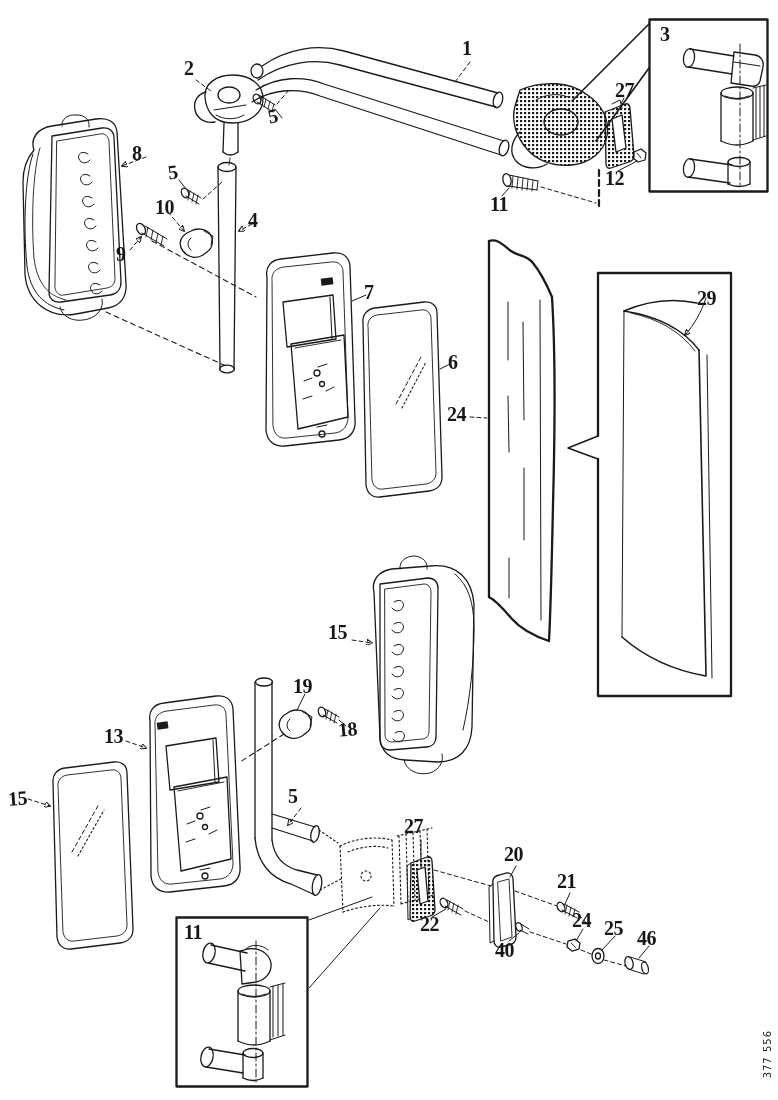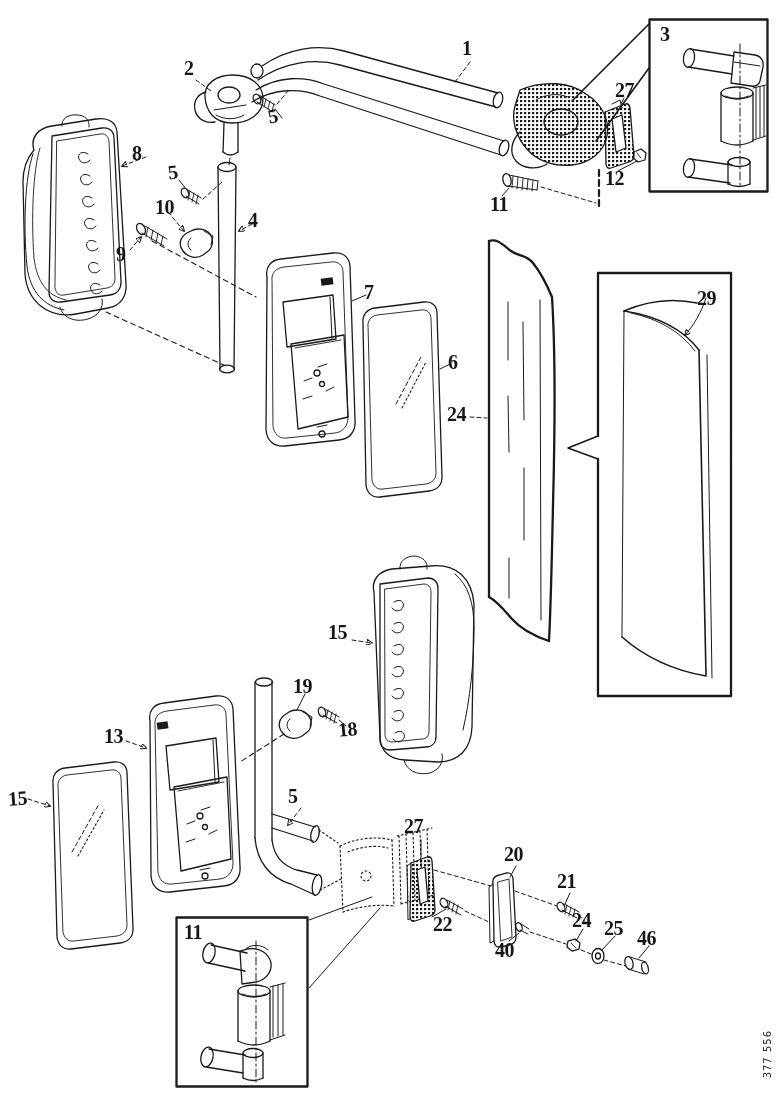--- a/index.html
+++ b/index.html
@@ -386,21 +386,21 @@
 <div class="lbl" style="left:447px;top:404px">24</div>
 <div class="lbl" style="left:697px;top:288px">29</div>
 <div class="lbl" style="left:328px;top:622px">15</div>
 <div class="lbl" style="left:293px;top:676px">19</div>
 <div class="lbl" style="left:338px;top:719px;transform:rotate(-5deg)">18</div>
 <div class="lbl" style="left:104px;top:726px">13</div>
 <div class="lbl" style="left:8px;top:788px;transform:rotate(-4deg)">15</div>
 <div class="lbl" style="left:288px;top:786px">5</div>
 <div class="lbl" style="left:404px;top:816px">27</div>
 <div class="lbl" style="left:504px;top:844px">20</div>
-<div class="lbl" style="left:433px;top:914px">22</div>
+<div class="lbl" style="left:420px;top:914px">22</div>
 <div class="lbl" style="left:495px;top:940px">40</div>
 <div class="lbl" style="left:557px;top:871px">21</div>
 <div class="lbl" style="left:572px;top:910px">24</div>
 <div class="lbl" style="left:604px;top:918px">25</div>
 <div class="lbl" style="left:637px;top:928px">46</div>
 <div class="lbl" style="left:184px;top:922px">11</div>
 
 <div class="doc-code">377 556</div>
 
 </div>

